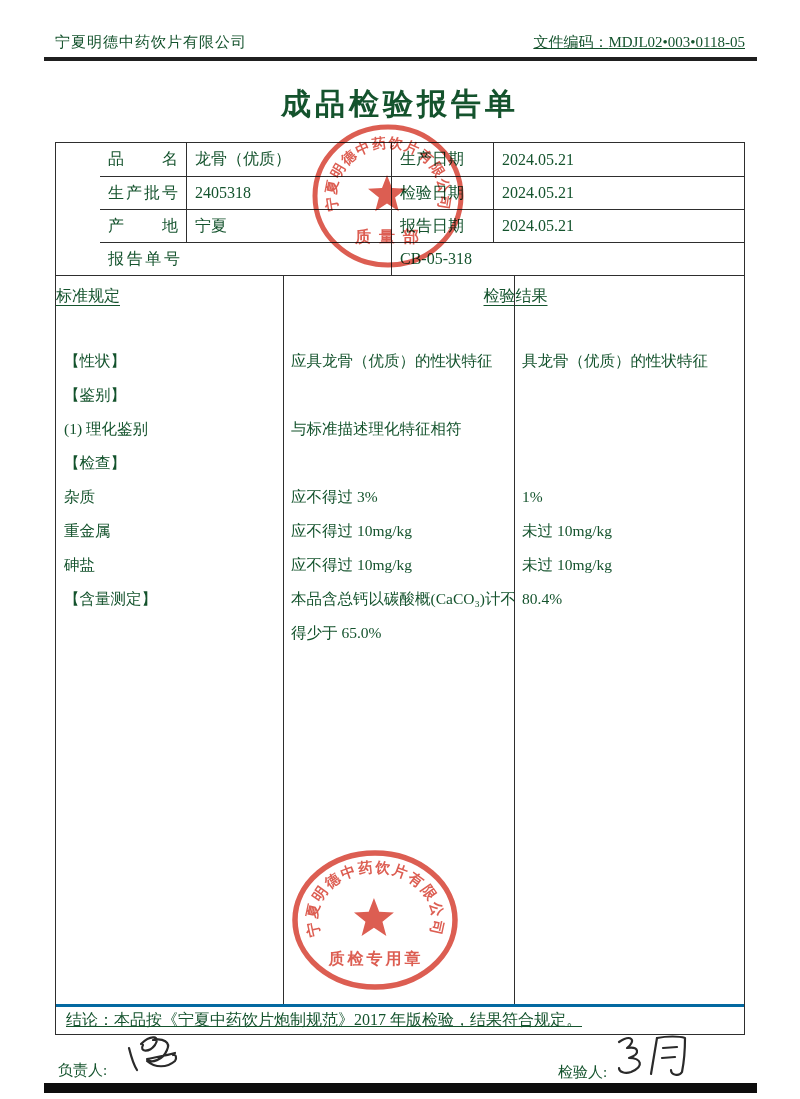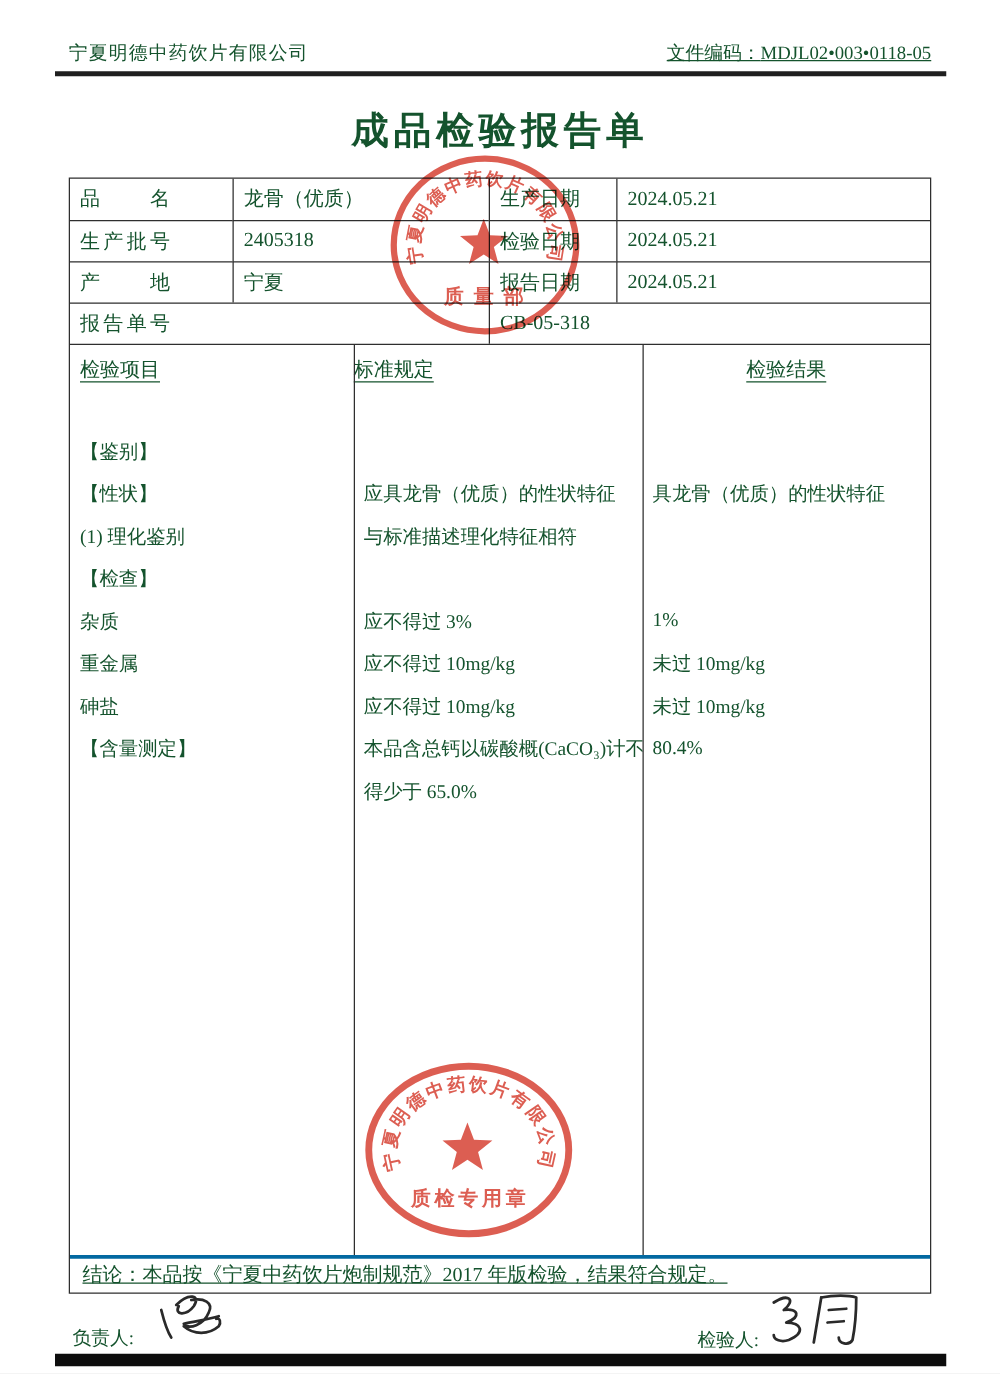--- a/index.html
+++ b/index.html
@@ -15,21 +15,21 @@
   
   .title{position:absolute;left:0;top:84px;width:100%;text-align:center;
     font-size:30px;font-weight:bold;letter-spacing:4px;}
   
   .sheet{position:absolute;left:55px;top:142px;width:690px;box-sizing:border-box;
     border:1px solid #2e2e2e;}
   .info-grid{display:grid;grid-template-columns:130px 205px 102px 251px;}
   .ig{box-sizing:border-box;height:33px;display:flex;align-items:center;
     padding:0 8px;font-size:16px;border-top:1px solid #2e2e2e;border-left:1px solid #2e2e2e;}
   .ig.r1{border-top:none;}
-  .ig.c1{border-left:none;}
+  .ig.c1{border-left:none;margin-left:44px;}
   .jl{display:inline-block;width:72px;text-align:justify;text-align-last:justify;}
   .span2{grid-column:1 / 3;}
   .span34{grid-column:3 / 5;}
   
   .main{position:relative;height:728px;border-top:1px solid #2e2e2e;
     display:flex;flex-direction:column;font-size:15.5px;}
   .vl{position:absolute;top:0;bottom:0;width:1px;background:#2e2e2e;}
   .vl.v1{left:227px;}
   .vl.v2{left:458px;}
   .mhead{height:68px;display:flex;}
@@ -100,35 +100,34 @@
       <div class="ig c1 span2">
           <span class="jl">报告单号</span>
         </div>
       <div class="ig span34">CB-05-318</div>
     </div>
 
     <div class="main">
       <div class="vl v1"></div>
       <div class="vl v2"></div>
       <div class="mhead">
-        <div class="mh mh1"><u>检验项目</u></div>
         <div class="mh mh2"><u>标准规定</u></div>
         <div class="mh mh3"><u>检验结果</u></div>
       </div>
       <div class="mrows">
   <div class="mrow">
+    <div class="mc mc1">【性状】</div>
+    <div class="mc mc2">应具龙骨（优质）的性状特征</div>
+    <div class="mc mc3">具龙骨（优质）的性状特征</div>
+  </div>
+
+  <div class="mrow">
     <div class="mc mc1">【鉴别】</div>
     <div class="mc mc2"></div>
     <div class="mc mc3"></div>
-  </div>
-
-  <div class="mrow">
-    <div class="mc mc1">【性状】</div>
-    <div class="mc mc2">应具龙骨（优质）的性状特征</div>
-    <div class="mc mc3">具龙骨（优质）的性状特征</div>
   </div>
 
   <div class="mrow">
     <div class="mc mc1">(1) 理化鉴别</div>
     <div class="mc mc3">与标准描述理化特征相符</div>
   </div>
 
   <div class="mrow">
     <div class="mc mc1">【检查】</div>
     <div class="mc mc2"></div>

